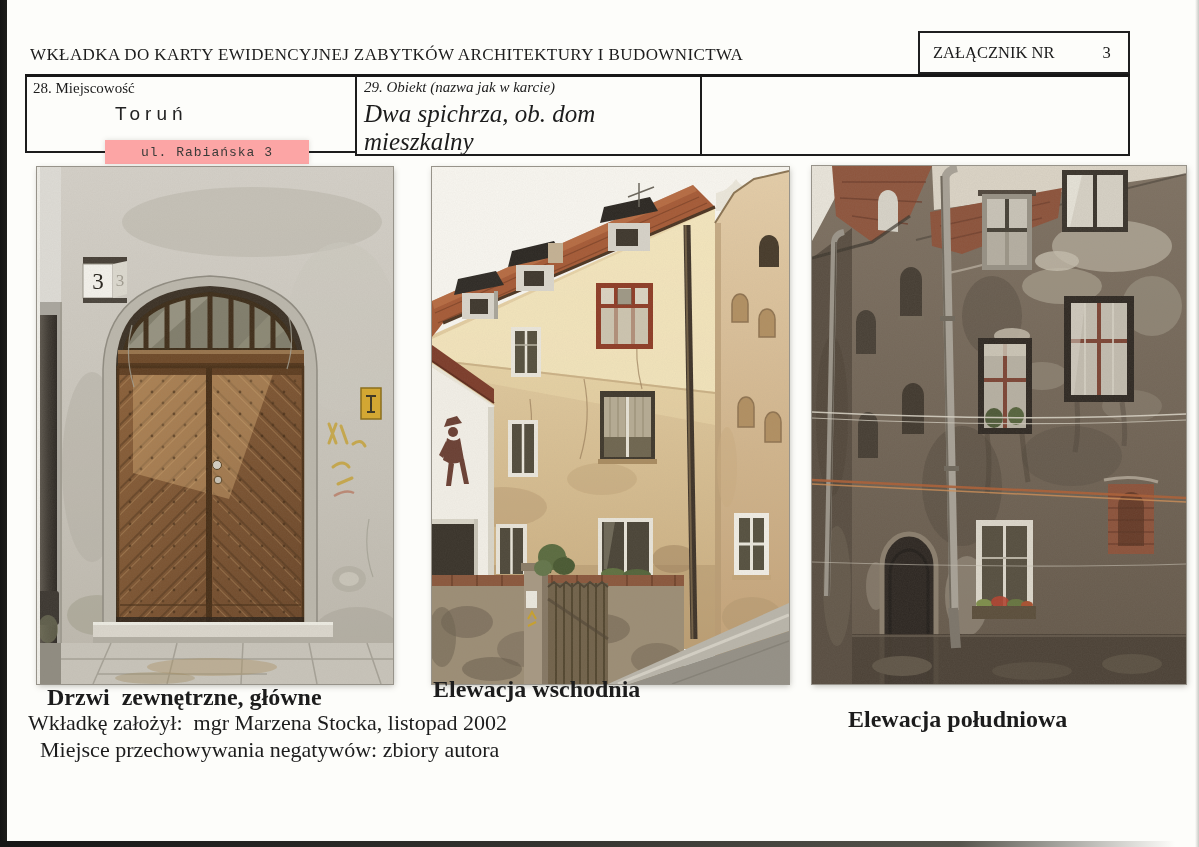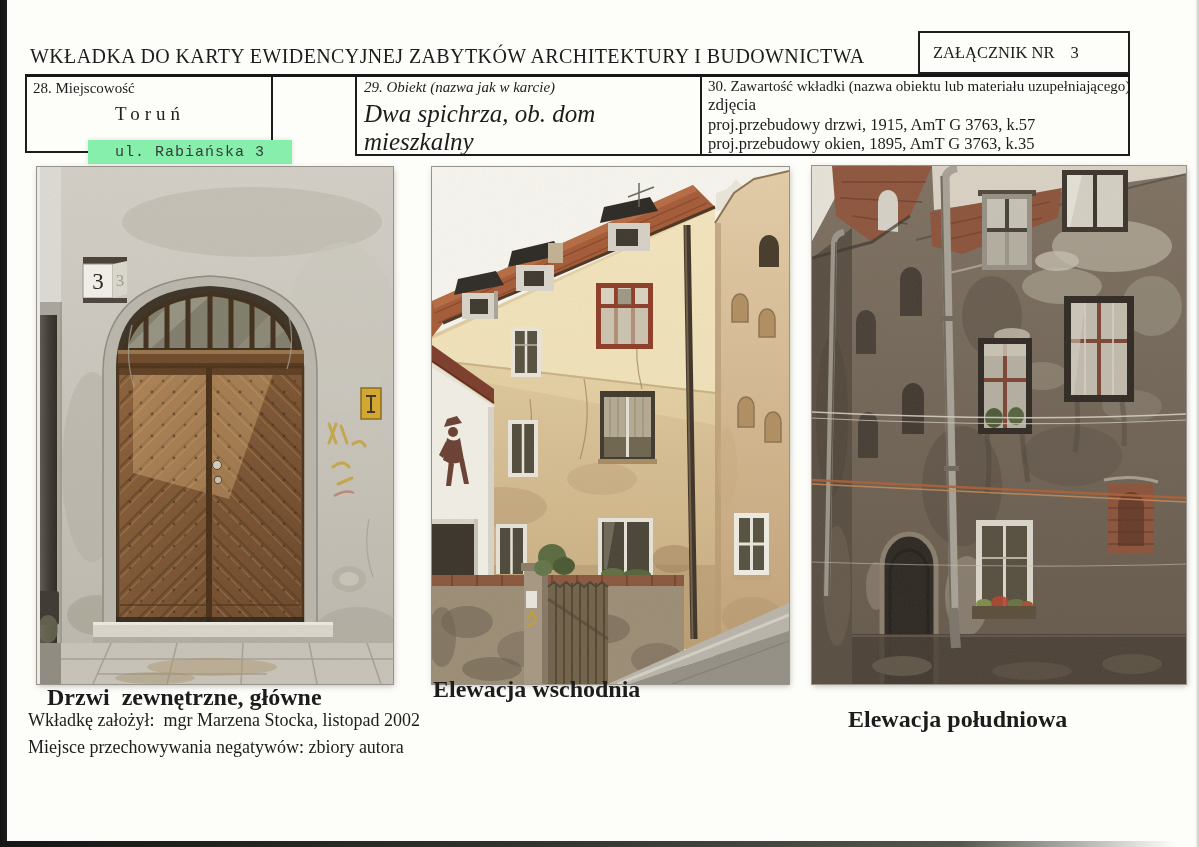--- a/index.html
+++ b/index.html
@@ -4,56 +4,56 @@
 <style>
   html,body { margin:0; padding:0; background:#e9e9e6; }
   .stage { position:relative; width:1199px; height:847px; background:#fdfdfa; overflow:hidden;
            font-family:"Liberation Serif", serif; color:#1c1c1c; }
   .edge-left   { position:absolute; left:0; top:0; width:7px; height:847px;
                  background:linear-gradient(to right,#141414,#1d1d1b); }
   .edge-bottom { position:absolute; left:0; top:841px; width:1199px; height:6px;
                  background:linear-gradient(to right,#161616,#34332f 45%,#56554d 80%,rgba(120,118,110,0) 98%); }
   .edge-right  { position:absolute; right:0; top:0; width:4px; height:847px;
                  background:linear-gradient(to left,#c9c9c4,rgba(200,200,196,0)); }
-  .title { position:absolute; left:30px; top:45px; font-size:20px; letter-spacing:.4px; white-space:pre-wrap; }
+  .title { position:absolute; left:30px; top:45px; font-size:17px; letter-spacing:.4px; white-space:pre-wrap; }
   .attach { position:absolute; left:918px; top:31px; width:212px; height:43px;
             border:2px solid #1f1f1f; box-sizing:border-box; display:flex; align-items:center;
-            padding-left:13px; font-size:16.5px; }
+            padding-left:13px; font-size:16.5px;gap:32px; }
   .attach .num { margin-left:16px; }
   .rule { position:absolute; left:25px; top:74px; width:1105px; height:2.5px; background:#161616; }
-  .cell28 { position:absolute; left:25px; top:76px; width:248px; height:77px; box-sizing:border-box;
+  .cell28 { position:absolute; left:25px; top:76px; width:332px; height:77px; box-sizing:border-box;
             border-left:2px solid #1c1c1c; border-right:2px solid #1c1c1c; border-bottom:2px solid #1c1c1c; }
   .cell28 .lbl { position:absolute; left:6px; top:4px; font-size:15px; }
-  .cell28 .val { position:absolute; left:88px; top:27px; font-family:Liberation Serif, serif;
+  .cell28 .val { position:absolute; left:88px; top:27px; font-family:Liberation Sans, sans-serif;
                  font-size:19px; letter-spacing:5px; color:#222; }
-  .addr { position:absolute; left:88px; top:140px; width:204px; height:24px; background:#86efac;
+  .addr { position:absolute; left:105px; top:140px; width:204px; height:24px; background:#fca5a5;
           box-shadow:0 0 5px rgba(90,85,70,.18); font-family:"Liberation Mono", monospace;
-          font-size:15px; letter-spacing:1px; color:#3a3a38; display:flex; align-items:center; justify-content:center; }
+          font-size:13px; letter-spacing:1px; color:#3a3a38; display:flex; align-items:center; justify-content:center; }
   .cellR { position:absolute; left:355px; top:76px; width:775px; height:80px; box-sizing:border-box;
            border-left:2px solid #1c1c1c; border-right:2px solid #1c1c1c; border-bottom:2px solid #1c1c1c; }
   .c29 { position:absolute; left:0; top:0; width:345px; height:100%; box-sizing:border-box; border-right:2px solid #1c1c1c;font-style:italic; }
   .c29 .lbl { position:absolute; left:7px; top:3px; font-size:15px; }
   .c29 .val { position:absolute; left:7px; top:24px; font-size:25px; }
   .c30 { position:absolute; left:345px; top:0; right:0; height:100%; }
   .c30 .lbl { position:absolute; left:6px; top:2px; font-size:15px; white-space:nowrap; }
   .c30 .l1  { position:absolute; left:6px; top:19px; font-size:17px; }
   .c30 .l2  { position:absolute; left:6px; top:39px; font-size:16.5px; }
   .c30 .l3  { position:absolute; left:6px; top:58px; font-size:16.5px; }
   .photo { position:absolute; outline:1px solid #97938a; box-shadow:1px 2px 6px rgba(70,65,55,.35); }
   .photo svg { display:block; }
   #photo1 { left:37px; top:167px; }
   #photo2 { left:432px; top:167px; }
   #photo3 { left:812px; top:166px; }
   .cap  { position:absolute; font-size:24px; white-space:pre-wrap;font-weight:bold; }
   #cap1 { left:47px;  top:684px; }
   #cap2 { left:433px; top:676px; }
   #cap3 { left:848px; top:682px;margin-top:24px; }
-  .foot { position:absolute; font-size:18px; white-space:pre-wrap; }
+  .foot { position:absolute; font-size:22px; white-space:pre-wrap; }
   #foot1 { left:28px; top:710px; }
-  #foot2 { left:28px; top:737px;text-align:right; }
+  #foot2 { left:40px; top:737px;text-align:right; }
 </style>
 </head>
 <body>
 
 <div class="stage">
 
   <div class="title">WKŁADKA DO KARTY EWIDENCYJNEJ ZABYTKÓW ARCHITEKTURY I BUDOWNICTWA</div>
 
   <div class="attach">
     <span>ZAŁĄCZNIK NR</span>
@@ -65,26 +65,20 @@
   <div class="cell28">
     <div class="lbl">28. Miejscowość</div>
     <div class="val">Toruń</div>
   </div>
   <div class="addr">ul. Rabiańska 3</div>
 
   <div class="cellR">
     <div class="c29">
       <div class="lbl">29. Obiekt (nazwa jak w karcie)</div>
       <div class="val">Dwa spichrza, ob. dom mieszkalny</div>
-    </div>
-    <div class="c30">
-      <div class="lbl">30. Zawartość wkładki (nazwa obiektu lub materiału uzupełniającego)</div>
-      <div class="l1">zdjęcia</div>
-      <div class="l2">proj.przebudowy drzwi, 1915, AmT G 3763, k.57</div>
-      <div class="l3">proj.przebudowy okien, 1895, AmT G 3763, k.35</div>
     </div>
   </div>
 
   <div class="photo" id="photo1">
   <svg width="356" height="517" viewBox="0 0 356 517" xmlns="http://www.w3.org/2000/svg">
     <defs>
       <linearGradient id="p1wall" x1="0" y1="0" x2="0" y2="1">
         <stop offset="0" stop-color="#d4d0c8"></stop>
             <stop offset=".6" stop-color="#c7c3b9"></stop>
             <stop offset="1" stop-color="#bcb7ac"></stop>

